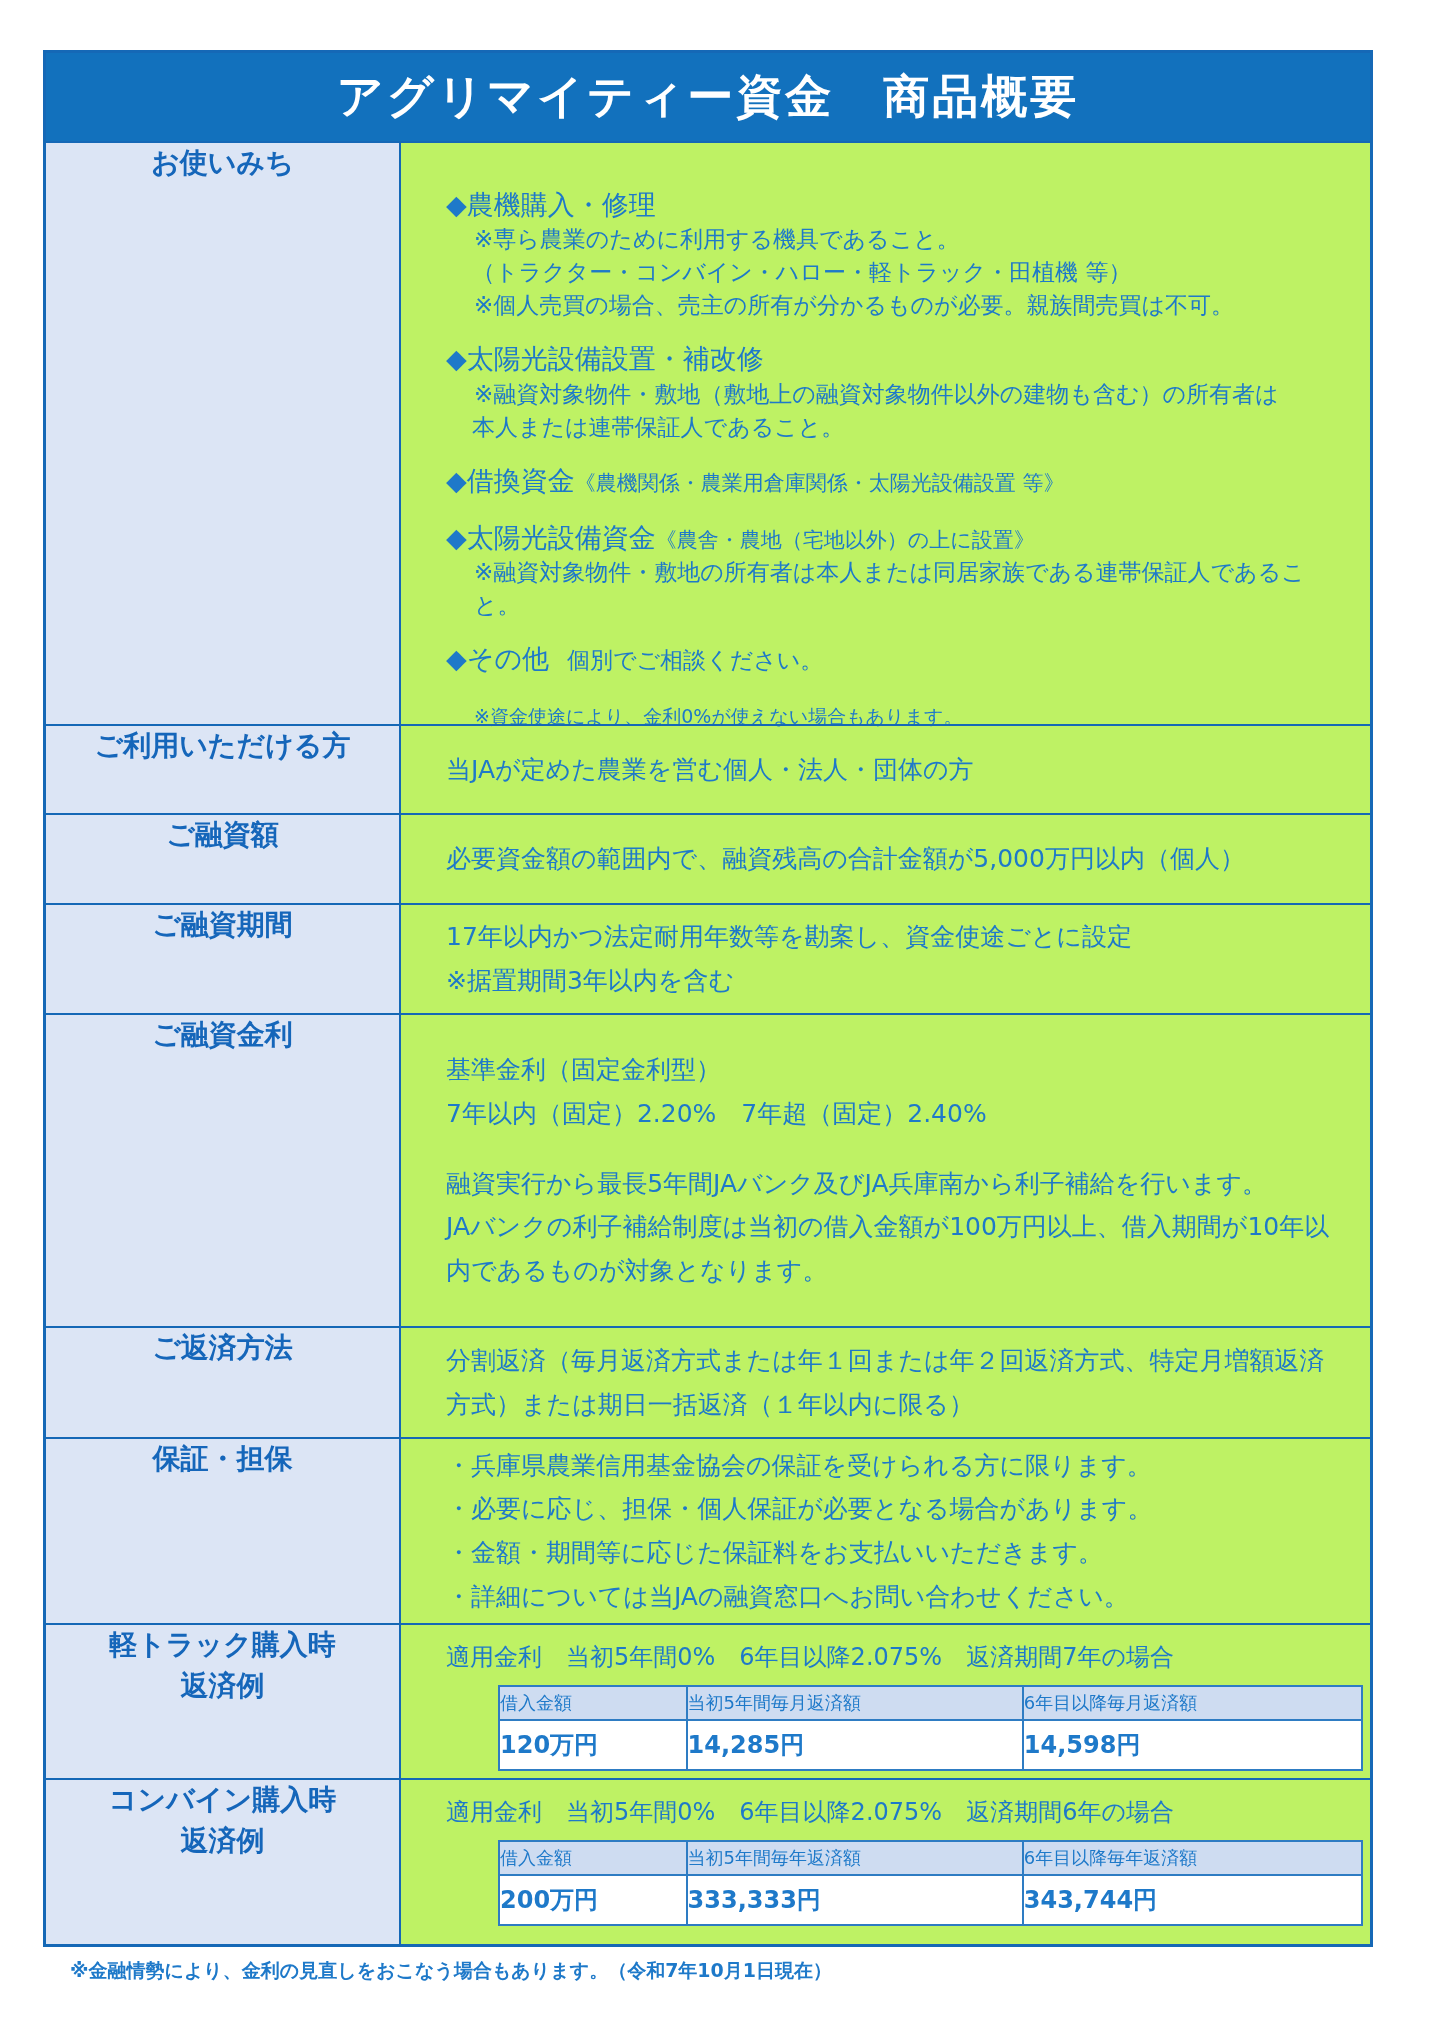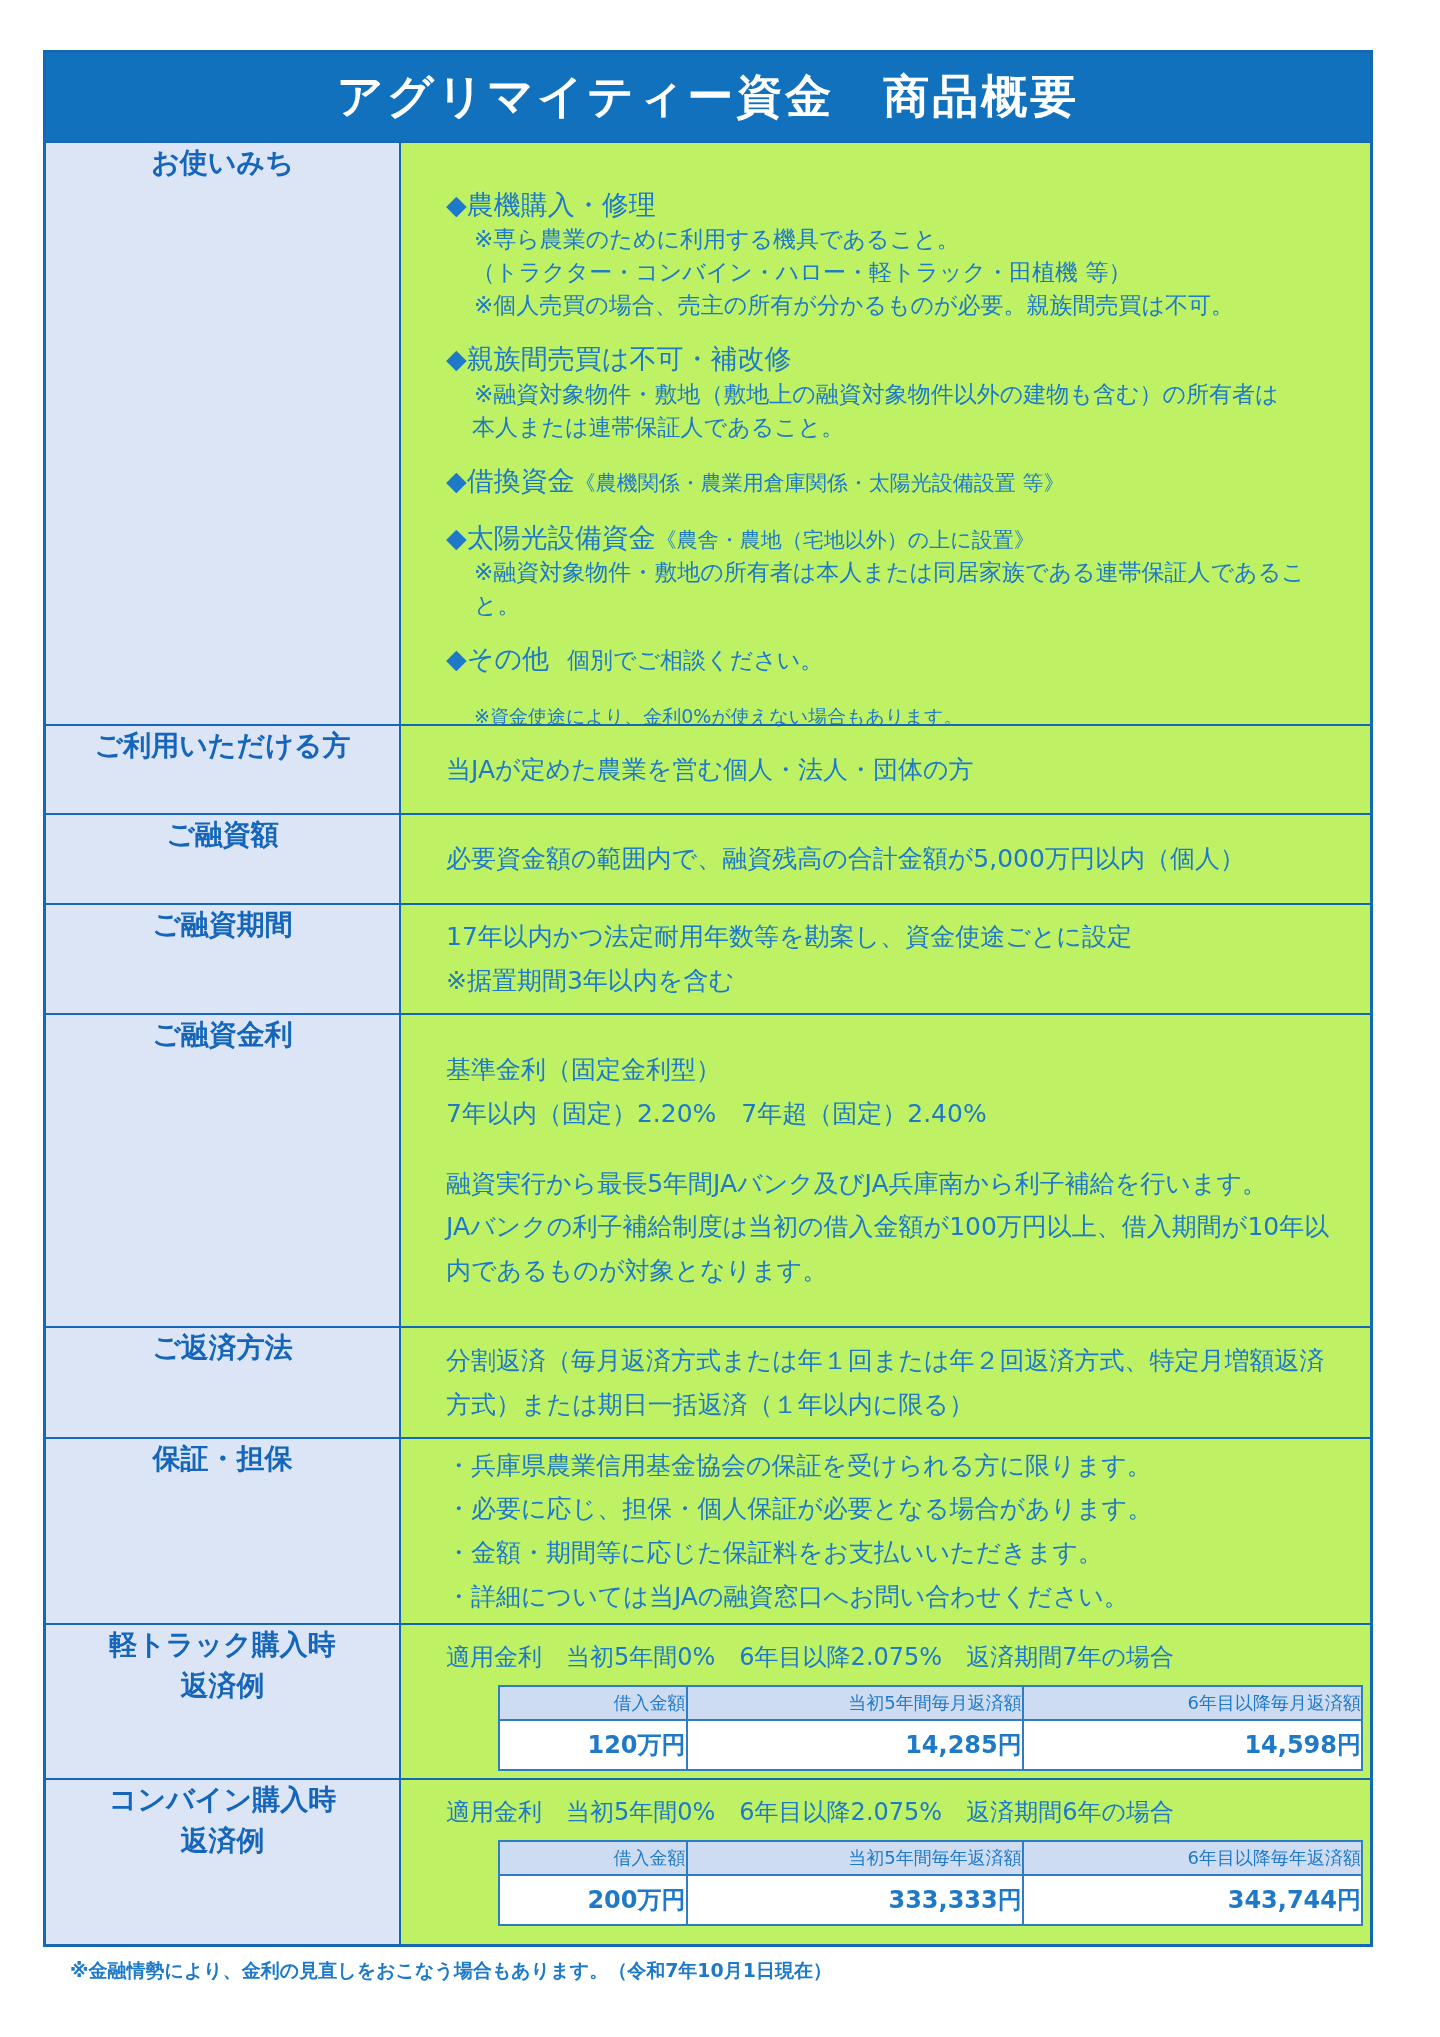--- a/index.html
+++ b/index.html
@@ -55,21 +55,21 @@
 
   .line { line-height: 1.75; }
 
   
   .example { padding-top: 16px; }
   .example .caption { font-size: 24px; margin-bottom: 12px; }
   .mini-table {
     border-collapse: collapse; margin-left: 52px; width: 865px;
   }
   .mini-table td {
-    border: 2px solid #2e7cc3; text-align: right; color: #1e79c9;
+    border: 2px solid #2e7cc3; text-align: left; color: #1e79c9;
   }
   .mini-table .th { background: #cedcf1; font-size: 18px; height: 34px; }
   .mini-table .val { background: #ffffff; font-size: 24px; font-weight: bold; height: 50px; }
   .mini-table .c1 { width: 188px; }
   .mini-table .c2 { width: 337px; }
   .mini-table .c3 { width: 340px; }
 
   .footer-note {
     position: absolute; left: 70px; top: 1958px;
     color: #1e79c9; font-size: 19px; font-weight: bold;
@@ -90,21 +90,21 @@
         <span>お使いみち</span>
       </div>
       <div class="cell-content usage">
         <div class="sec">
           <div class="h">◆農機購入・修理</div>
           <div class="n i1">※専ら農業のために利用する機具であること。</div>
           <div class="n i2">（トラクター・コンバイン・ハロー・軽トラック・田植機 等）</div>
           <div class="n i1">※個人売買の場合、売主の所有が分かるものが必要。親族間売買は不可。</div>
         </div>
         <div class="sec">
-          <div class="h">◆親族間売買は不可・補改修</div>
+          <div class="h">◆太陽光設備設置・補改修</div>
           <div class="n i1">※融資対象物件・敷地（敷地上の融資対象物件以外の建物も含む）の所有者は</div>
           <div class="n i2">本人または連帯保証人であること。</div>
         </div>
         <div class="sec">
           <div class="h">
             <span>◆借換資金</span><span class="hsub">《農機関係・農業用倉庫関係・太陽光設備設置 等》</span>
           </div>
         </div>
         <div class="sec">
           <div class="h">

